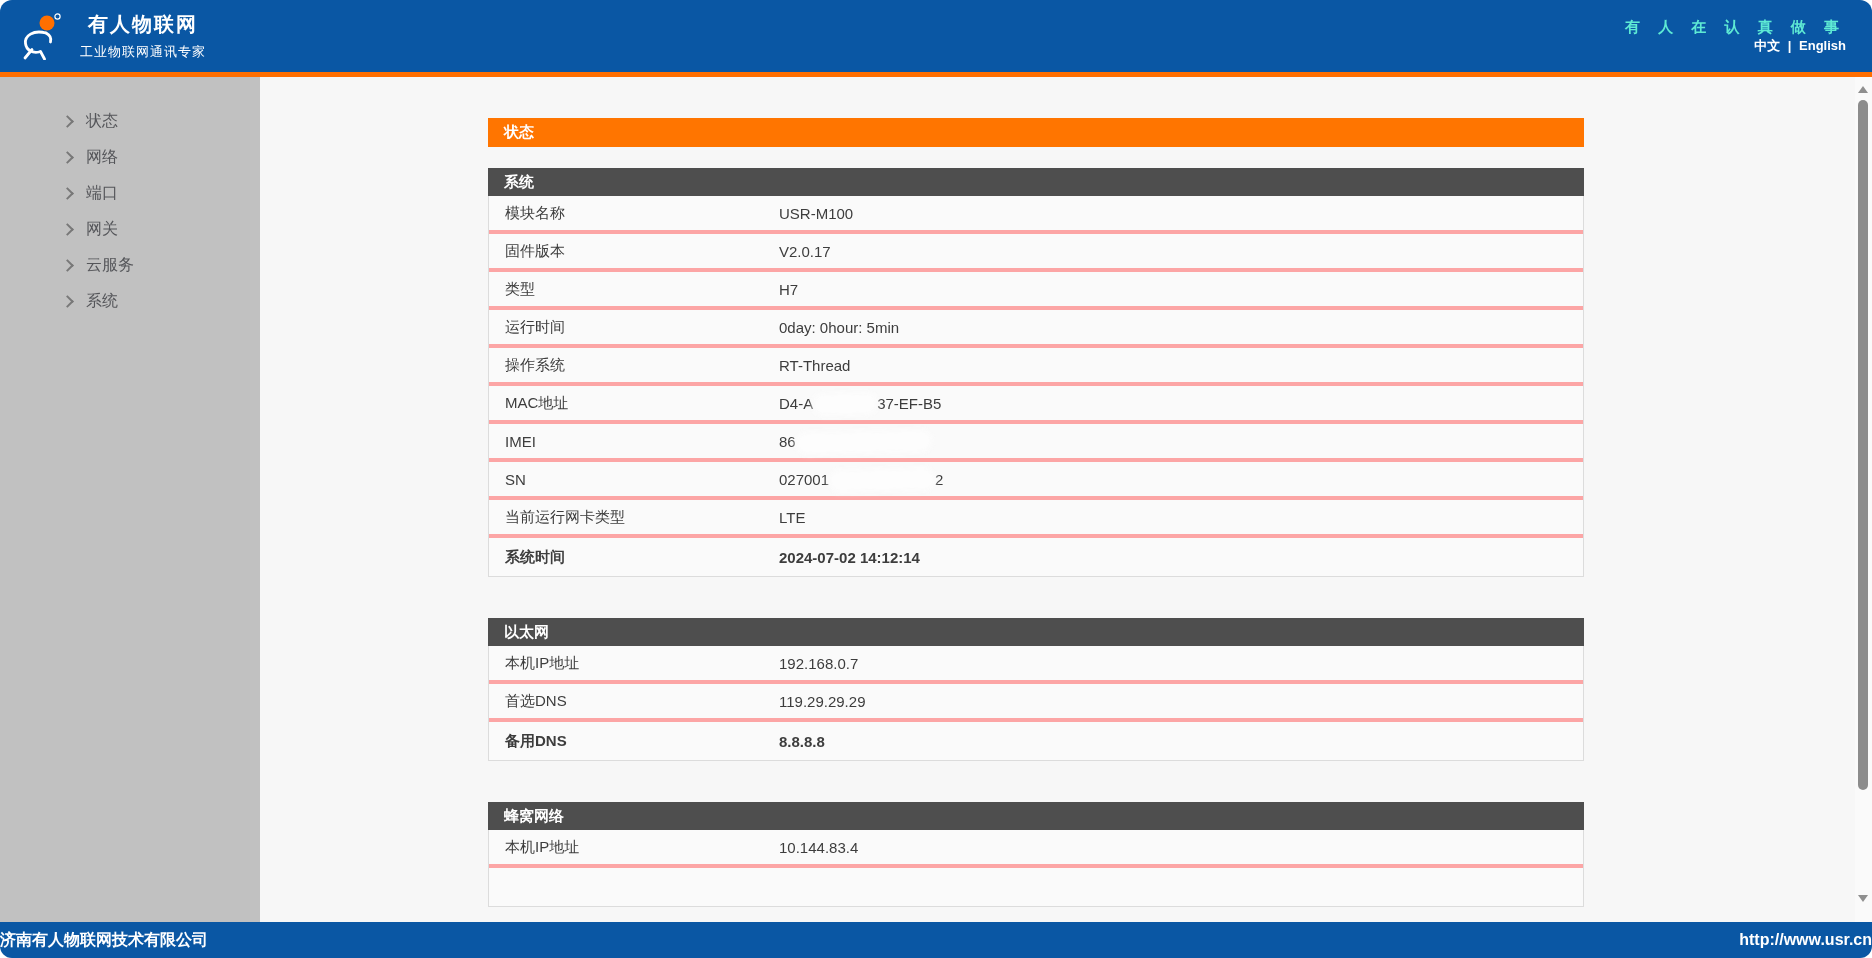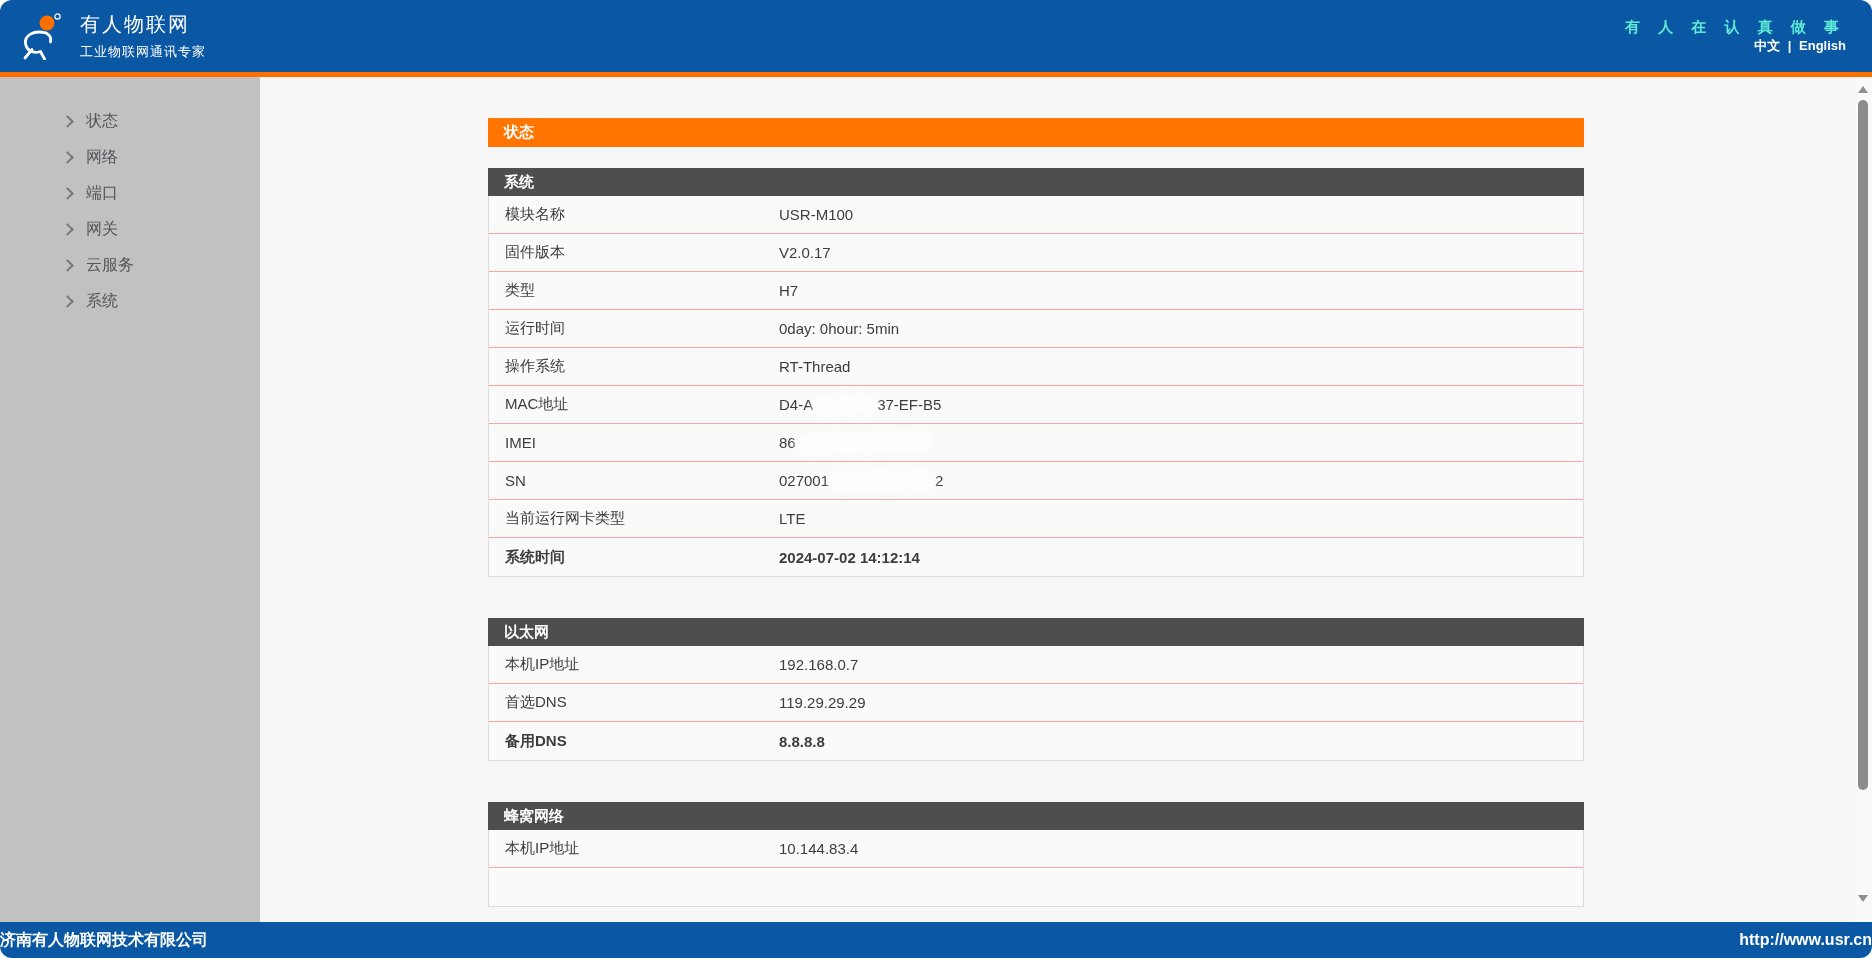--- a/index.html
+++ b/index.html
@@ -8,21 +8,21 @@
   body { font-family:"Liberation Sans","DejaVu Sans",sans-serif; }
 
   .app { position:relative; width:1872px; height:958px; background:#f7f7f7;
          border-radius:12px; overflow:hidden; }
 
   
   .top-header { height:72px; background:#0a57a4; display:flex; align-items:center;
                 padding:0 26px 0 20px; }
   .brand { display:flex; align-items:center; gap:14px; }
   .logo-icon { width:46px; height:48px; flex:none; }
-  .brand-title { color:#fff; font-size:20px; font-weight:normal; letter-spacing:2px; }
+  .brand-title { color:#fff; font-size:20px; font-weight:bold; letter-spacing:2px;text-align:center; }
   .brand-subtitle { color:#fff; font-size:13px; margin-top:5px; letter-spacing:1px; }
   .top-right { margin-left:auto; text-align:right; }
   .slogan { color:#5eead4; font-size:15px; font-weight:600; letter-spacing:7px; }
   .lang-switch { color:#fff; font-size:13px; font-weight:bold; }
   .lang-switch span { cursor:pointer; }
   .lang-divider { margin:0 4px; cursor:default; }
   .accent-strip { height:5px; background:#ff6e00; }
 
   
   .body-area { position:relative; display:flex; height:845px; overflow:hidden; }
@@ -37,21 +37,21 @@
   .panel { width:1096px; margin-left:228px; }
 
   .page-title-bar { height:29px; background:#ff7500; color:#fff; font-size:15px;
                     font-weight:bold; display:flex; align-items:center;
                     padding-left:16px; margin-bottom:21px; }
 
   .section { margin-bottom:41px; }
   .section-header { height:28px; background:#4e4e4e; color:#fff; font-size:15px;
                     font-weight:bold; display:flex; align-items:center; padding-left:16px; }
   .table { background:#fafafa; border:1px solid #dcdcdc; border-top:none; }
-  .row { height:38px; display:flex; align-items:center; border-bottom:1px solid #fca5a5;
+  .row { height:38px; display:flex; align-items:center; border-bottom:4px solid #fca5a5;
          font-size:15px; color:#3d3d3d; }
   .row:last-child { border-bottom:none;font-weight:bold; }
   .cell.label { width:290px; flex:none; padding-left:16px; }
   .cell.value { flex:1; white-space:nowrap; }
 
   .smudge { display:inline-block; height:16px; vertical-align:-3px; border-radius:8px;
             background:#fdfdfd; box-shadow:0 0 5px 4px rgba(252,252,252,.96);
             transform:rotate(-1.2deg); margin:0 3px; }
 
   

